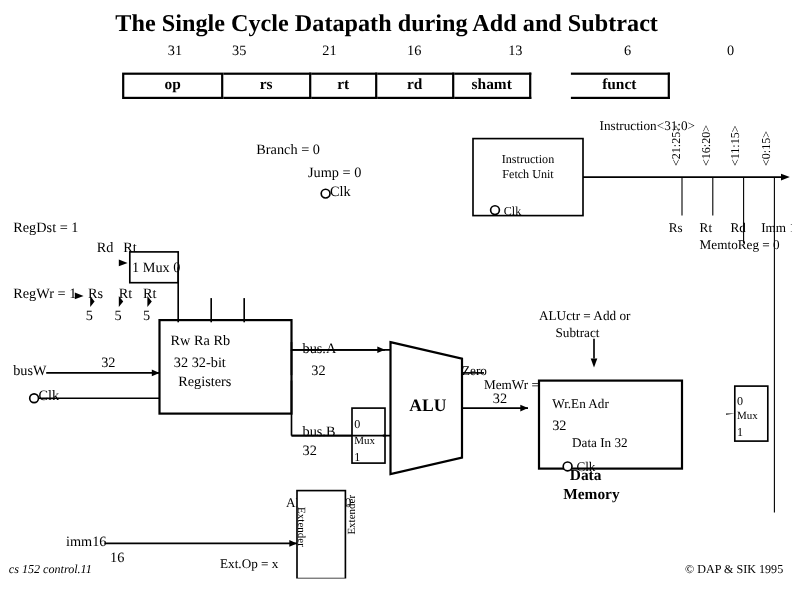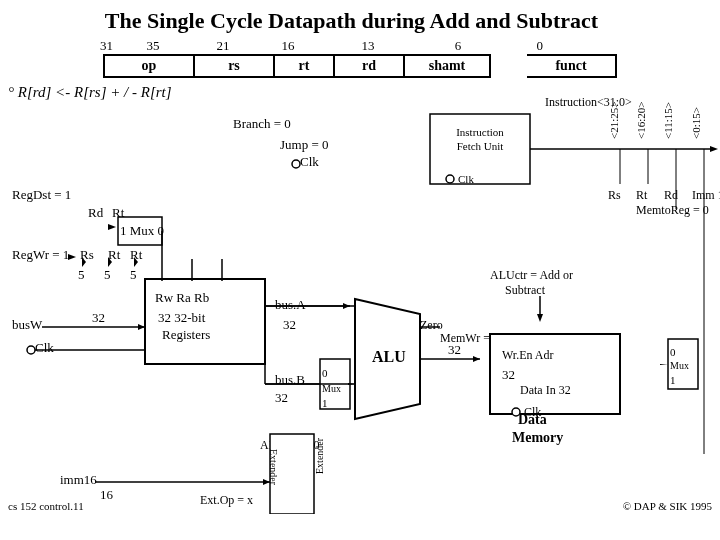--- a/index.html
+++ b/index.html
@@ -15,23 +15,23 @@
 
     .title {
       font-size: 22px;
       font-weight: bold;
       text-align: center;
       padding: 8px 17px 4px 0;
     }
 
     .bit-row {
       display: flex;
-      justify-content: flex-start;
-      gap: 0;
-      margin-bottom: 0;
+      justify-content: center;
+      gap: 12px;
+      margin-bottom: 12px;
       font-size: 13px;
     }
 
     .bit-label {
       text-align: center;
       min-width: 60px;
     }
 
     .reg-row {
       display: flex;
@@ -44,21 +44,21 @@
       border: 2px solid #000;
       text-align: center;
       font-size: 14px;
       font-weight: bold;
     }
 
     .reg-op { width: 92px; padding: 2px 4px; }
     .reg-rs { width: 80px; padding: 2px 4px; border-left: none; }
     .reg-rt { width: 60px; padding: 2px 4px; border-left: none; }
     .reg-rd { width: 70px; padding: 2px 4px; border-left: none; }
-    .reg-shamt { width: 86px; padding: 2px 0; border-left: none; }
+    .reg-shamt { width: 70px; padding: 2px 0; border-left: none; }
     .reg-funct { width: 90px; padding: 2px 0; border-left: none; margin-left: 36px; }
 
     
     .diagram {
       position: relative;
       width: 720px;
       height: 430px;
       margin-top: 2px;
     }
 
@@ -75,20 +75,21 @@
       top: 0; left: 0;
       width: 720px;
       height: 430px;
     }
 
     .footer-left {
       position: absolute;
       bottom: 2px;
       left: 8px;
       font-size: 11px;
+      font-style: italic;
     }
     .footer-right {
       position: absolute;
       bottom: 2px;
       right: 8px;
       font-size: 11px;
     }
   </style>
 </head>
 <body>
@@ -108,21 +109,20 @@
 <div class="reg-row">
   <div class="reg-box reg-op">op</div>
   <div class="reg-box reg-rs">rs</div>
   <div class="reg-box reg-rt">rt</div>
   <div class="reg-box reg-rd">rd</div>
   <div class="reg-box reg-shamt">shamt</div>
   <div class="reg-box reg-funct">funct</div>
 </div>
 
 <div class="diagram">
-  <span class="rformat">° R[rd] &lt;- R[rs] + / - R[rt]</span>
 
   <svg class="main-svg" viewBox="0 0 720 430">
 
     <rect x="430" y="30" width="100" height="70" fill="white" stroke="black" stroke-width="1.5"></rect>
     <text x="480" y="52" text-anchor="middle" font-family="Times New Roman" font-size="11">Instruction</text>
     <text x="480" y="66" text-anchor="middle" font-family="Times New Roman" font-size="11">Fetch Unit</text>
 
     <circle cx="450" cy="95" r="4" fill="white" stroke="black" stroke-width="1.5"></circle>
     <text x="458" y="99" font-family="Times New Roman" font-size="11">Clk</text>
 

